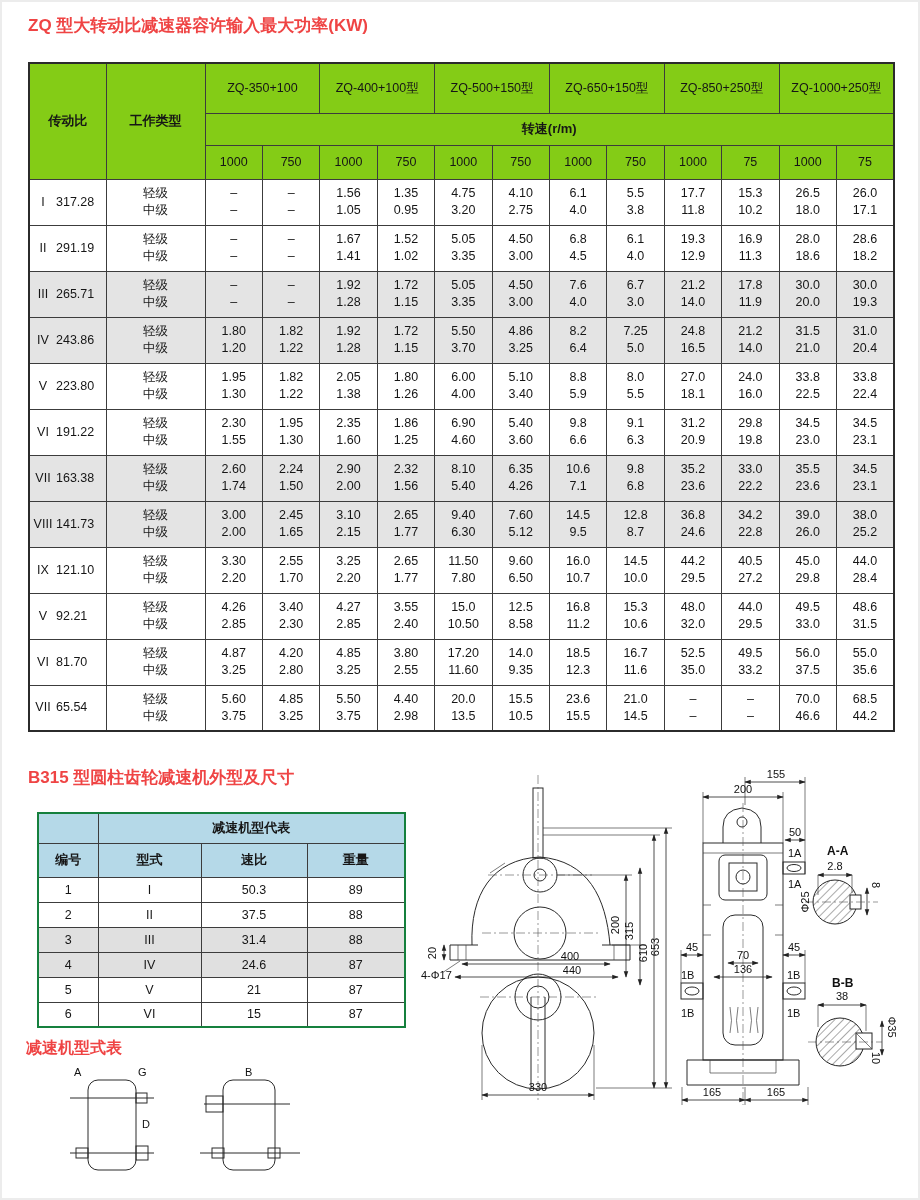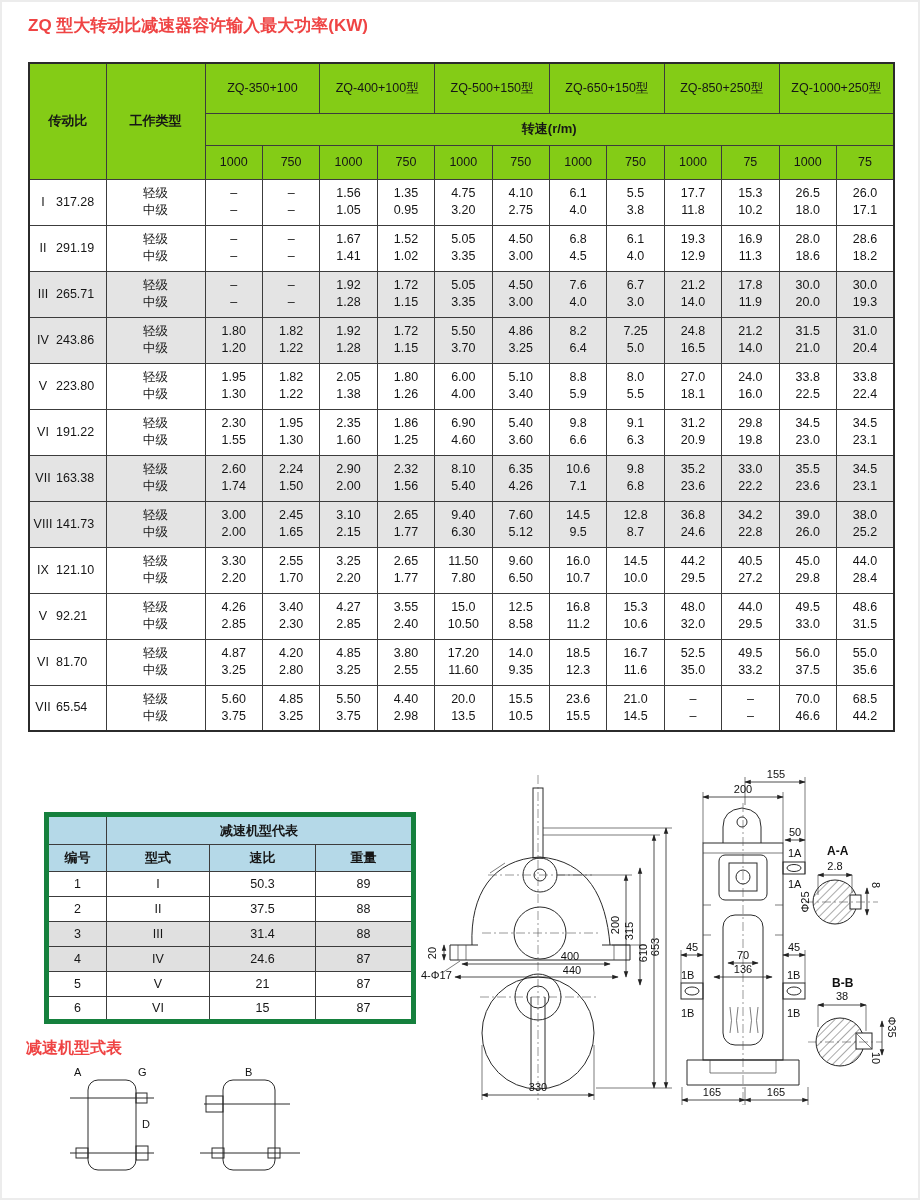--- a/index.html
+++ b/index.html
@@ -19,21 +19,21 @@
   #power-table thead th{background:#84cc16;font-weight:normal;}
   #power-table thead .cn{font-weight:bold;font-size:13px;}
   #power-table tbody td div{line-height:17px;}
   #power-table tbody tr{height:46px;}
   #power-table tbody tr.shaded td{background:#e4e4e4;}
   td.c-ratio{padding:0 6px 0 4px;}
   td.c-ratio .wrap{display:flex;align-items:center;width:100%;}
   td.c-ratio .roman{flex:0 0 26px;text-align:center;}
   td.c-ratio .ratio{flex:1;text-align:left;}
   
-  #small-table{position:absolute;left:44px;top:812px;width:367px;border:5px solid #15803d;}
+  #small-table{position:absolute;left:37px;top:812px;width:367px;border:2px solid #15803d;}
   #small-table thead th{background:#b5d9e8;font-weight:bold;font-size:13px;}
   #small-table tbody tr{height:25px;}
   #small-table tbody tr.shaded td{background:#e0e0e0;}
 
   
   svg{position:absolute;}
   #main-drawing{left:420px;top:755px;}
   #type-drawing{left:28px;top:1058px;}
   .ln{stroke:#2a2a2a;stroke-width:1;fill:none;}
   .thin{stroke:#444;stroke-width:0.7;fill:none;}
@@ -801,34 +801,35 @@
             <div>46.6</div>
           </td>
           <td>
             <div>68.5</div>
             <div>44.2</div>
           </td>
         </tr>
       </tbody>
   </table>
 
+  <div id="title2" class="ttl">B315 型圆柱齿轮减速机外型及尺寸</div>
 
   <table id="small-table" class="grid">
     <colgroup>
         <col style="width:60px">
         <col style="width:103px">
         <col style="width:106px">
         <col style="width:98px">
       </colgroup>
     <thead>
       <tr style="height:30px">
         <th></th>
         <th colspan="3">减速机型代表</th>
       </tr>
-      <tr style="height:27px">
+      <tr style="height:34px">
         <th>编号</th>
         <th>型式</th>
         <th>速比</th>
         <th>重量</th>
       </tr>
     </thead>
     <tbody>
         <tr>
           <td>1</td>
           <td>I</td>

